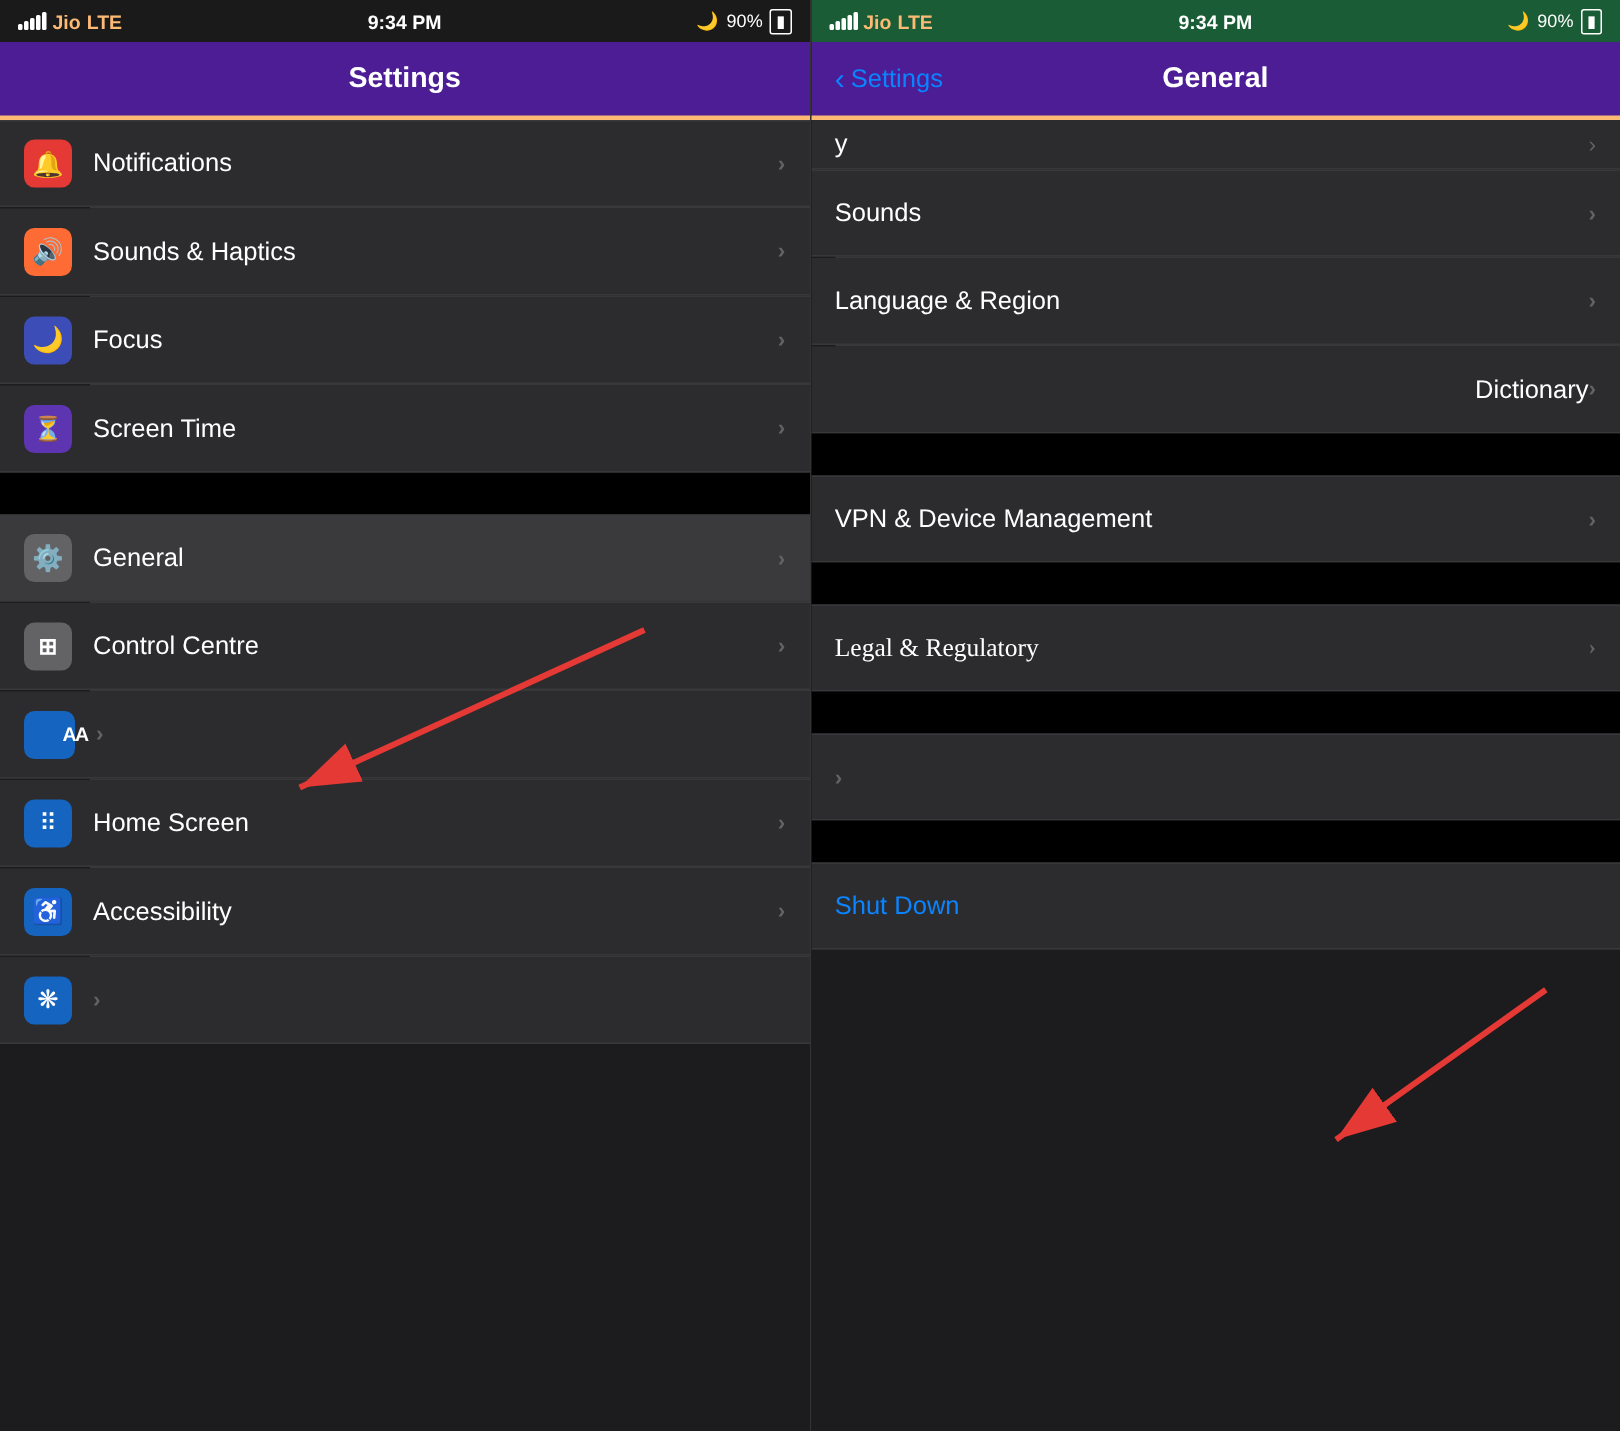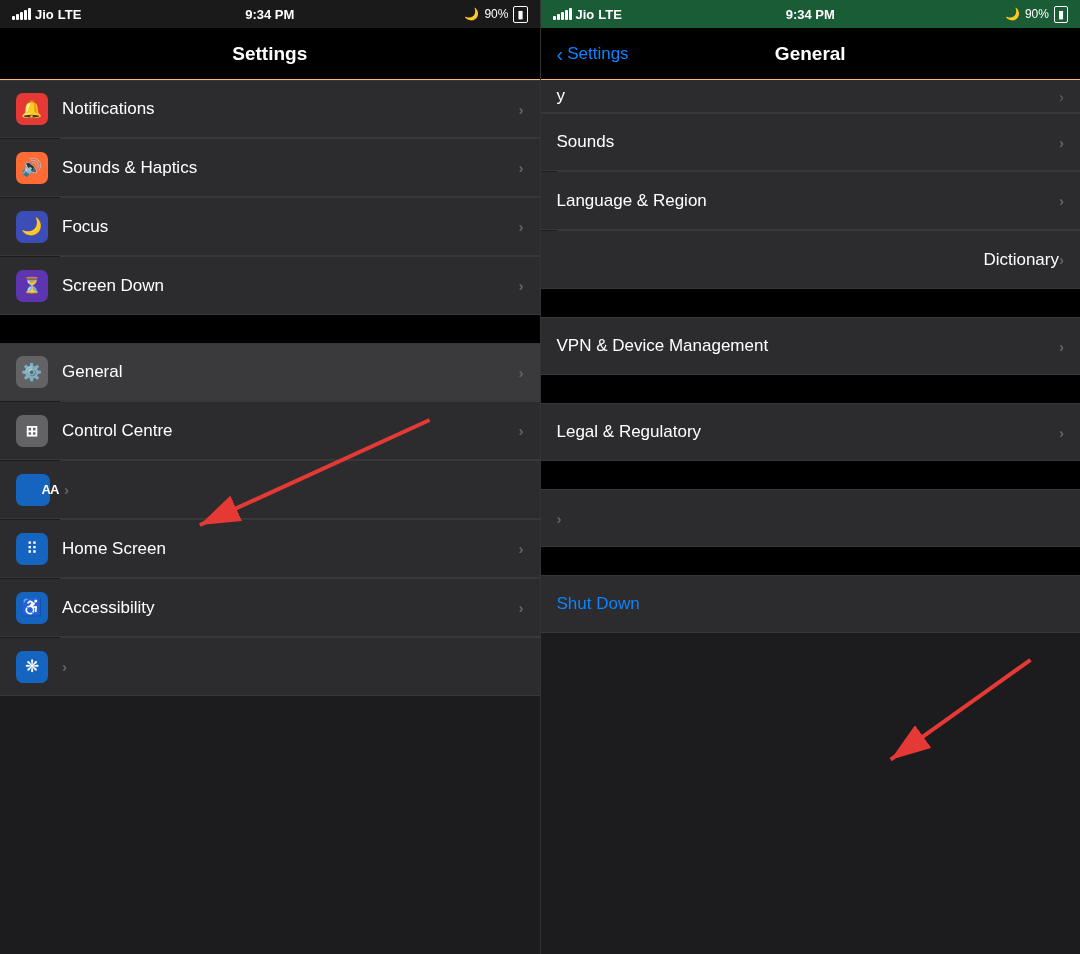--- a/index.html
+++ b/index.html
@@ -20,21 +20,21 @@
       padding: 4px 12px;
       height: 28px;
       background: #1a1a1a;
     }
     .status-bar-left {
       display: flex;
       align-items: center;
       gap: 4px;
       font-size: 13px;
       font-weight: 600;
-      color: #ffffff;
+      color: #fdba74;
     }
     .status-bar-center {
       font-size: 13px;
       font-weight: 600;
       color: #fff;
       position: absolute;
       left: 50%;
       transform: translateX(-50%);
     }
     .status-bar-right {
@@ -66,22 +66,22 @@
     }
     .panel-left { border-right: 1px solid #333; }
     .panel-right { }
 
     
     .nav-header {
       display: flex;
       align-items: center;
       justify-content: center;
       height: 52px;
-      background: #000000;
-      border-bottom: 1px solid #fdba74;
+      background: #4c1d95;
+      border-bottom: 3px solid #fdba74;
       position: relative;
     }
     .nav-title {
       font-size: 19px;
       font-weight: 700;
       color: #fff;
     }
     .nav-back {
       position: absolute;
       left: 16px;
@@ -243,21 +243,21 @@
       </div>
       <span class="item-label">Focus</span>
       <span class="item-chevron">›</span>
     </div>
     <div style="height:1px; background:#38383a; margin-left:60px;"></div>
 
     <div class="settings-item" style="background:#2c2c2e; border-bottom:1px solid #38383a;">
       <div class="item-icon" style="background:#5e35b1;">
         <span style="color:#fff; font-size:16px;">⏳</span>
       </div>
-      <span class="item-label">Screen Down</span>
+      <span class="item-label">Screen Time</span>
       <span class="item-chevron">›</span>
     </div>
 
     <div style="height:28px; background:#000;"></div>
 
     <div class="settings-item" style="background:#3a3a3c; border-bottom:1px solid #38383a; border-top:1px solid #38383a;">
       <div class="item-icon icon-gray">
         <span style="color:#fff; font-size:17px;">⚙️</span>
       </div>
       <span class="item-label">General</span>
@@ -382,21 +382,21 @@
     <div>
       <div class="settings-item-no-icon" style="background:#2c2c2e; border-top:1px solid #38383a; border-bottom:1px solid #38383a;">
         <span class="item-label-plain">VPN &amp; Device Management</span>
         <span class="item-chevron">›</span>
       </div>
     </div>
 
     <div style="height:28px; background:#000;"></div>
 
     <div>
-      <div class="settings-item-no-icon" style="background:#2c2c2e; border-top:1px solid #38383a; border-bottom:1px solid #38383a;">
+      <div class="settings-item-no-icon" style="background:#2c2c2e; border-top:1px solid #38383a; border-bottom:1px solid #38383a;font-family:Liberation Serif, serif;">
         <span class="item-label-plain">Legal &amp; Regulatory</span>
         <span class="item-chevron">›</span>
       </div>
     </div>
 
     <div style="height:28px; background:#000;"></div>
 
     <div>
       <div class="settings-item-no-icon" style="background:#2c2c2e; border-top:1px solid #38383a; border-bottom:1px solid #38383a;">
         <span class="item-chevron">›</span>

